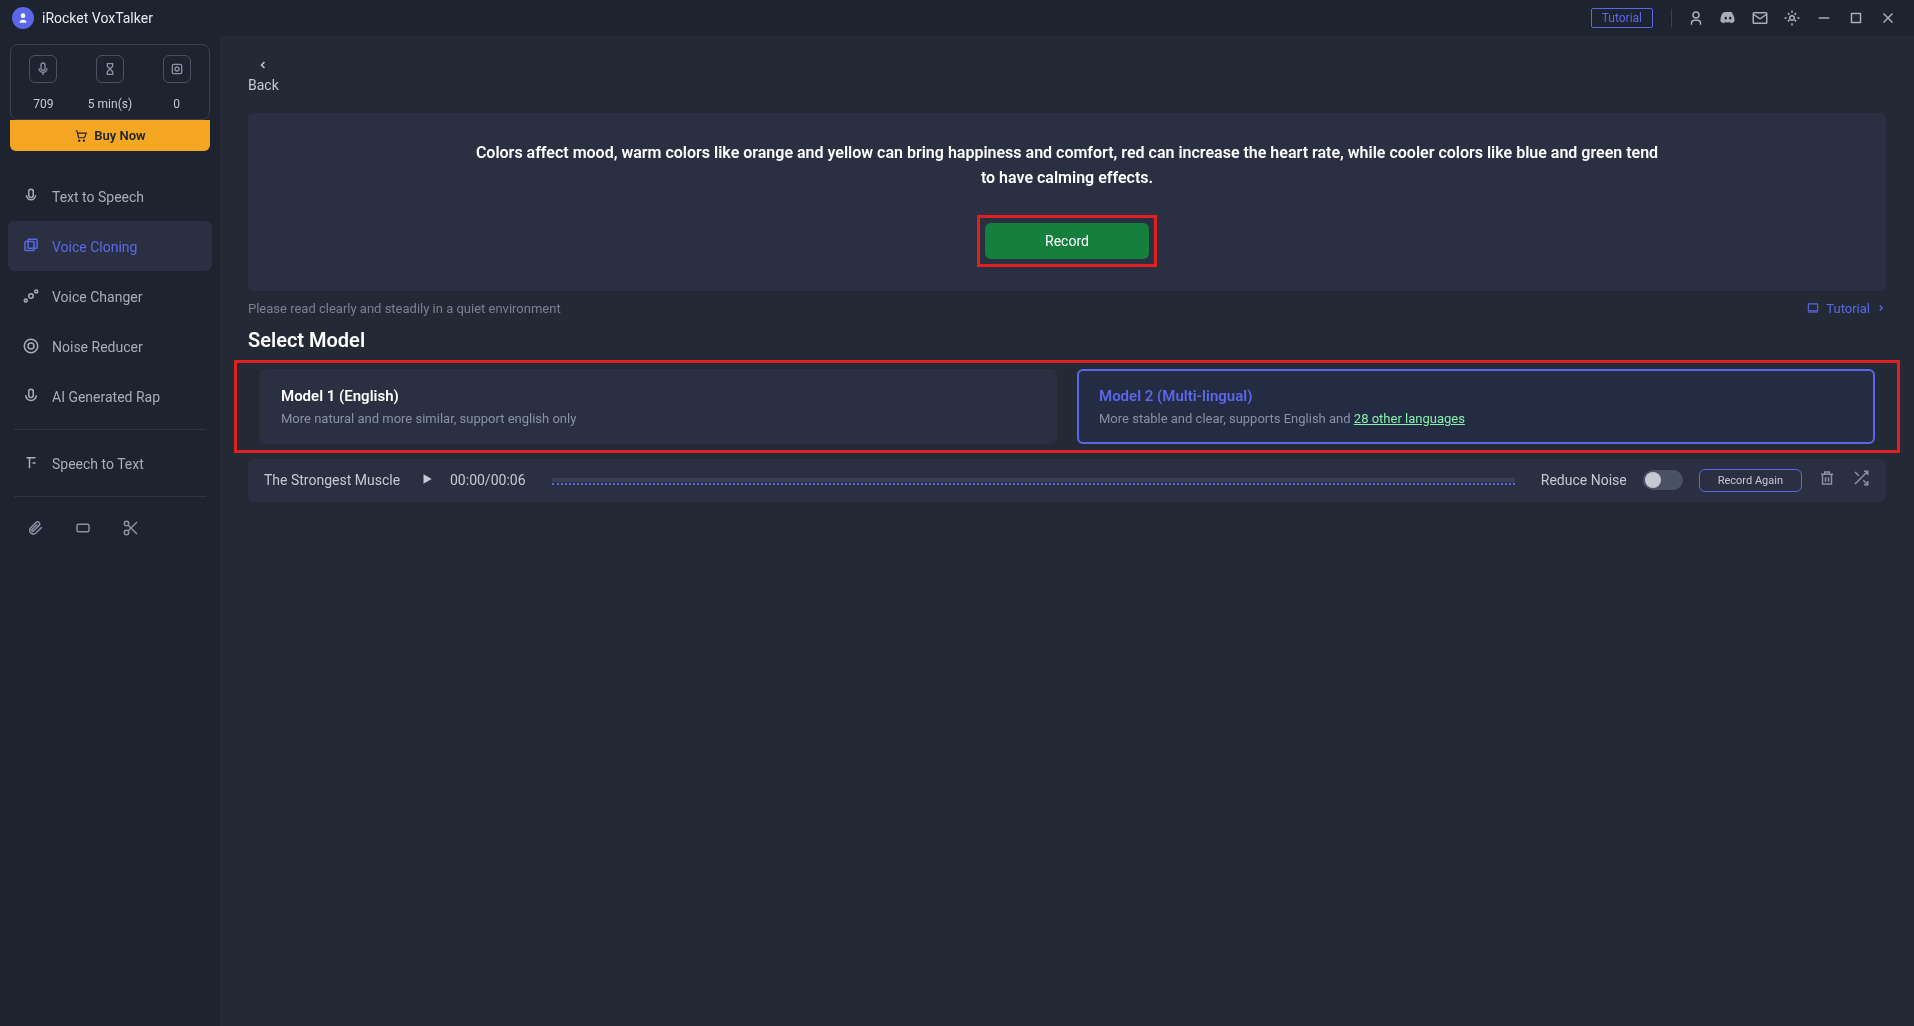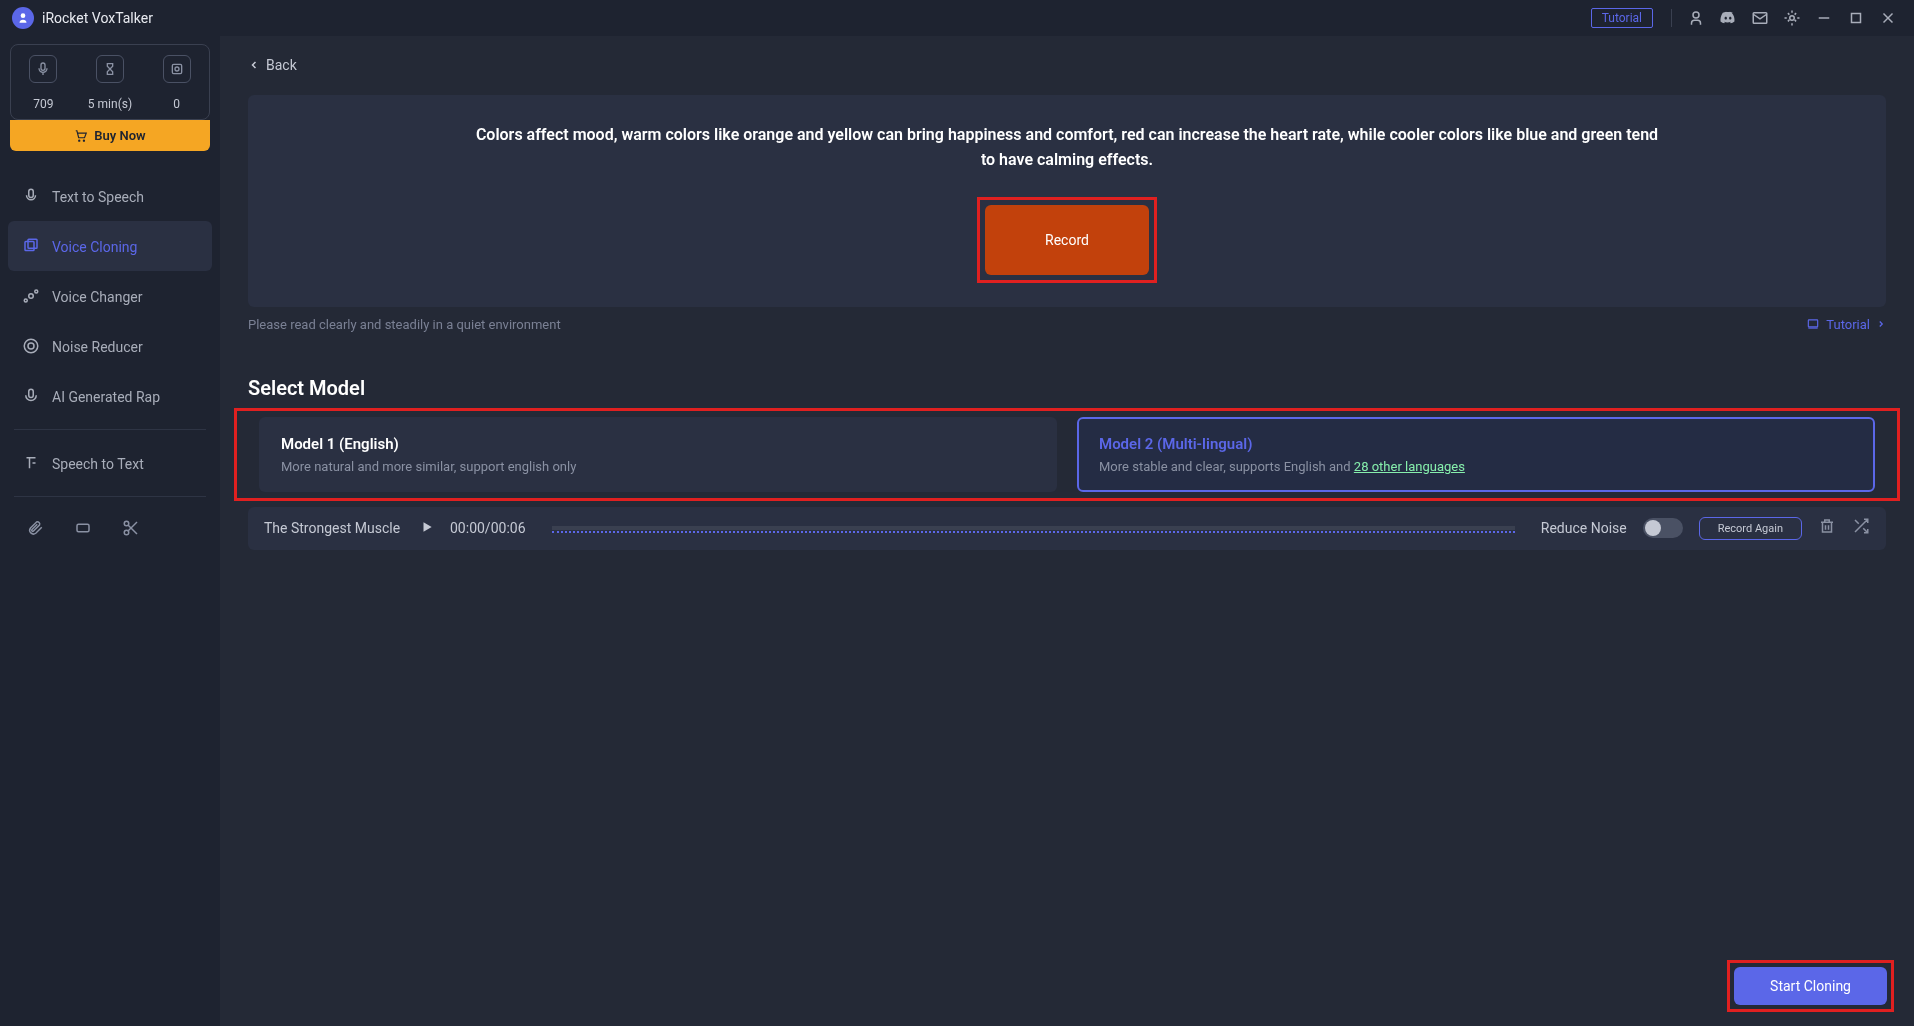--- a/index.html
+++ b/index.html
@@ -187,20 +187,21 @@
     .content-header {
       padding: 20px 28px 4px;
     }
     .back-link {
       display: inline-flex;
       align-items: center;
       gap: 6px;
       color: #c5c9d4;
       cursor: pointer;
       font-size: 14px;
+      flex-direction: column;
     }
     .prompt-card {
       margin: 16px 28px 0;
       background: #2a3042;
       border-radius: 6px;
       padding: 28px 30px 24px;
       text-align: center;
     }
     .prompt-text {
       color: #fff;
@@ -210,24 +211,24 @@
       max-width: 1200px;
       margin: 0 auto;
     }
     .record-btn-wrap {
       margin-top: 24px;
       display: inline-block;
       padding: 5px;
       border: 3px solid #e02020;
     }
     .record-btn {
-      background: #c2410c;
+      background: #15803d;
       color: #fff;
       border: none;
-      padding: 27px 60px;
+      padding: 10px 60px;
       font-size: 14px;
       border-radius: 6px;
       cursor: pointer;
     }
     .hint-row {
       display: flex;
       justify-content: space-between;
       align-items: center;
       padding: 10px 28px 8px;
       font-size: 13px;
@@ -239,21 +240,20 @@
       gap: 6px;
       color: #5b67e8;
       cursor: pointer;
       font-size: 13px;
     }
     .section-title {
       color: #fff;
       font-size: 20px;
       font-weight: 600;
       padding: 4px 28px;
-      margin-top: 32px;
     }
     .model-row {
       display: flex;
       gap: 20px;
       padding: 6px 22px 6px;
       border: 3px solid #e02020;
       margin: 4px 14px 0;
     }
     .model-card {
       flex: 1;
@@ -593,17 +593,14 @@
       </div>
       <button class="record-again-btn">Record Again</button>
       <span class="action-icon"><svg width="18" height="18" viewBox="0 0 24 24" fill="none" stroke="currentColor" stroke-width="2">
             <path d="M4 7h16M9 7V4h6v3M6 7v13h12V7M10 11v6M14 11v6"></path>
           </svg></span>
       <span class="action-icon"><svg width="18" height="18" viewBox="0 0 24 24" fill="none" stroke="currentColor" stroke-width="2">
             <path d="M16 3h5v5M4 20L21 3M21 16v5h-5M15 15l6 6M4 4l5 5"></path>
           </svg></span>
     </div>
 
-    <div class="footer-btn-wrap">
-      <button class="start-cloning-btn">Start Cloning</button>
-    </div>
   </div>
 </div>
 
 </body></html>

